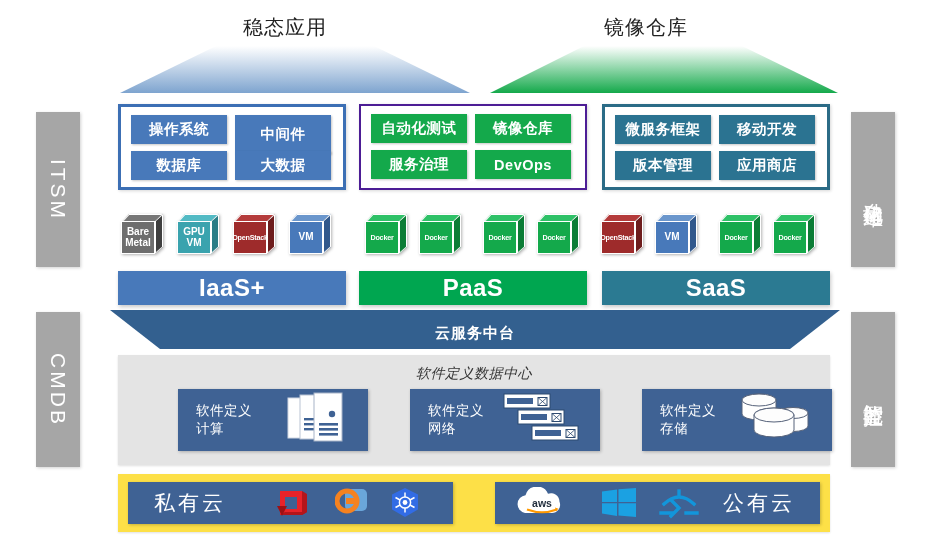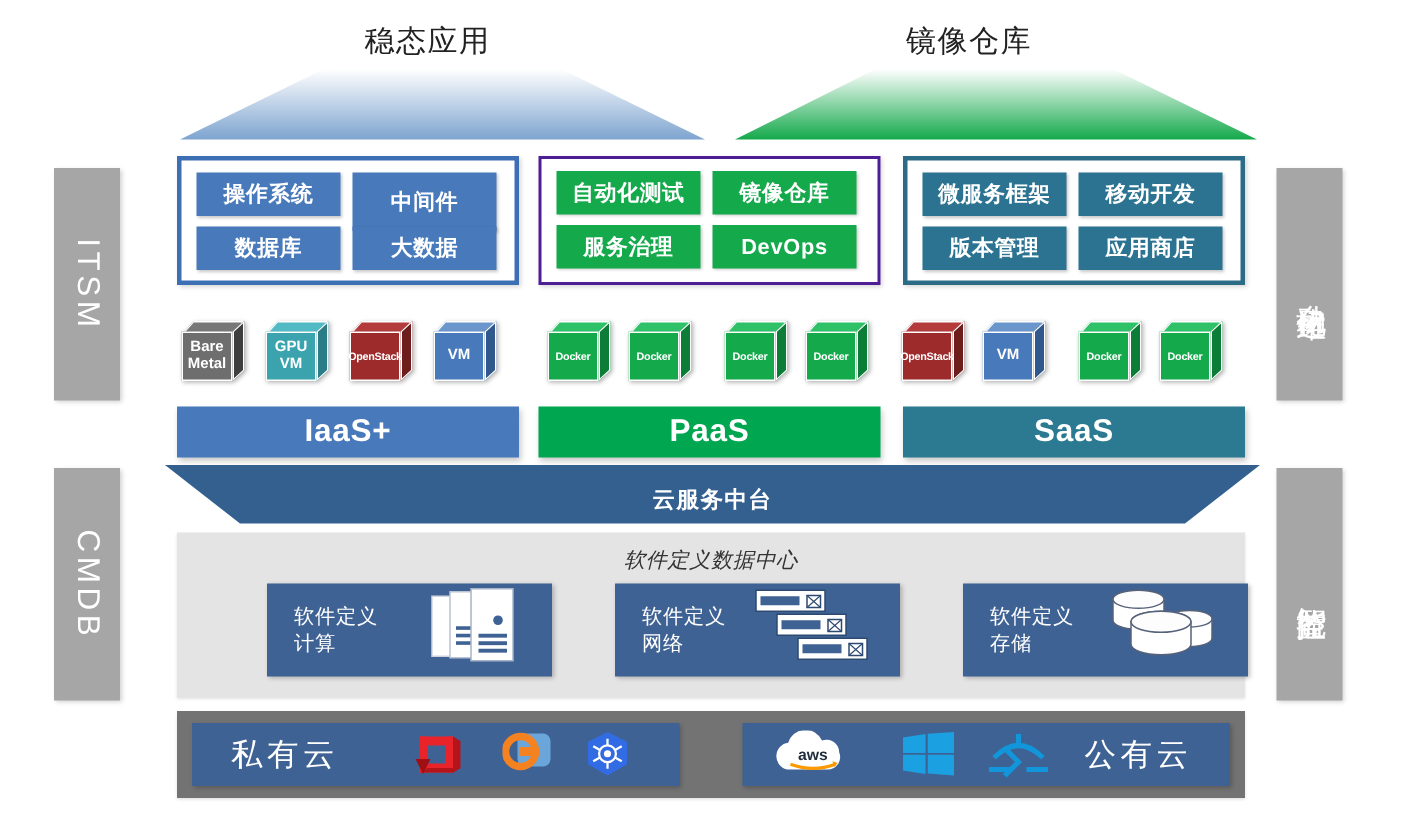--- a/index.html
+++ b/index.html
@@ -79,21 +79,21 @@
         transform:skewY(-42deg);transform-origin:top left;margin-top:7px;
         border:1.4px solid #fff;box-sizing:border-box;}
   .cube .lbl{font-size:10px;}
   .cube .lbl.small{font-size:7.2px;letter-spacing:-.2px;}
   .cube .lbl.two{font-size:10px;}
 
   
   .svc-bar{
     position:absolute;
     display:flex;align-items:center;justify-content:center;
-    color:#ffffff;font-size:21px;font-weight:bold;letter-spacing:.5px;
+    color:#ffffff;font-size:24px;font-weight:bold;letter-spacing:.5px;
     box-shadow:1px 2px 4px rgba(0,0,0,.22);
   }
 
   
   #cloud-mid{position:absolute;}
   #cloud-mid .caption{
     position:absolute;width:100%;text-align:center;
     color:#ffffff;font-size:15px;font-weight:bold;letter-spacing:1px;
     top:14px;
   }
@@ -113,21 +113,21 @@
     box-shadow:1px 1px 3px rgba(0,0,0,.25);
   }
   .sddc-card .cap{
     color:#ffffff;font-size:13.5px;line-height:1.35;
     margin-left:18px;white-space:pre-line;letter-spacing:.5px;
   }
   .sddc-card .ico{position:absolute;right:16px;top:50%;transform:translateY(-50%);}
 
   
   #cloud-strip{
-    position:absolute;background:#737373;
+    position:absolute;background:#fde047;
     box-shadow:0 1px 2px rgba(0,0,0,.12);
   }
   .cloud-band{
     position:absolute;background:#3f6294;
     display:flex;align-items:center;
     box-shadow:1px 1px 3px rgba(0,0,0,.22);
   }
   .cloud-band .txt{
     color:#ffffff;font-size:21px;letter-spacing:3px;white-space:nowrap;
   }

